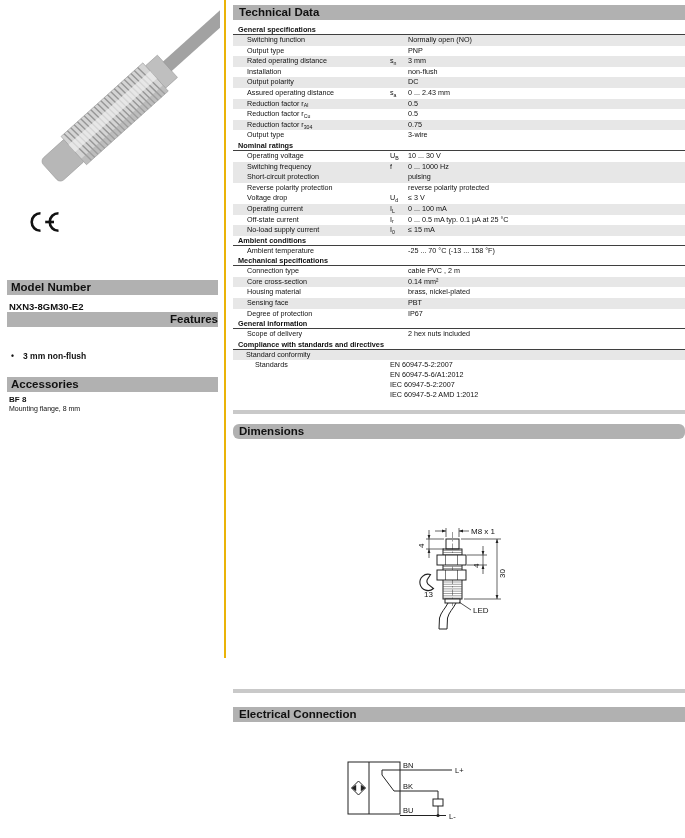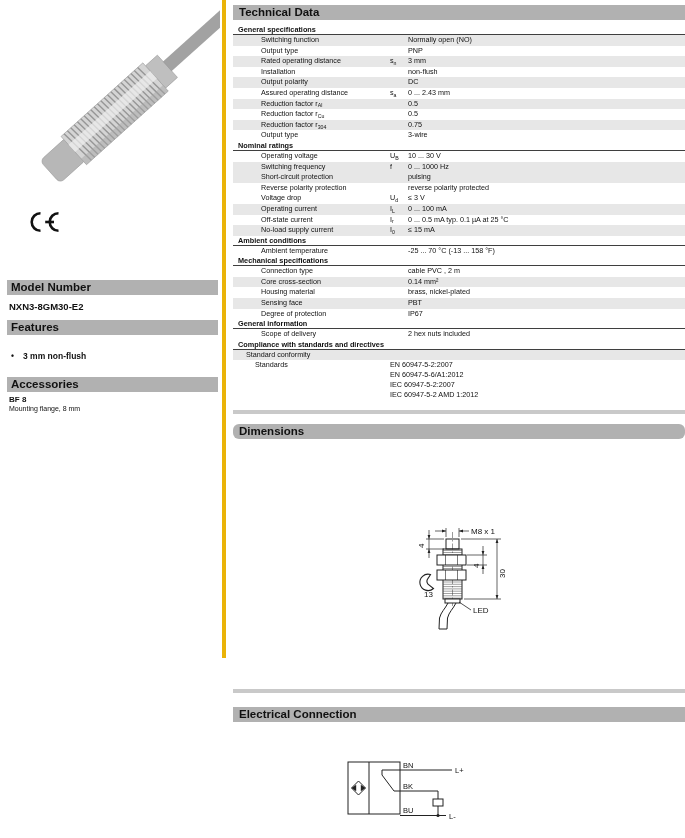--- a/index.html
+++ b/index.html
@@ -1,39 +1,39 @@
 <!DOCTYPE html>
 <html><head>
 <meta charset="utf-8">
 <style>
   html,body{margin:0;padding:0;}
   body{font-family:"Liberation Sans", sans-serif; color:#111; background:#fff;}
   .page{position:relative; width:685px; height:838px; background:#fff; overflow:hidden;}
 
   
-  .lcol{position:absolute; left:0; top:0; width:226px; height:658px; border-right:4px solid #eab308; box-sizing:border-box; background:#fff;}
+  .lcol{position:absolute; left:0; top:0; width:226px; height:658px; border-right:2px solid #eab308; box-sizing:border-box; background:#fff;}
   .photo{position:absolute; left:4px; top:4px; width:216px; height:204px;}
   .ce{position:absolute; left:26px; top:210px; width:36px; height:24px;}
   .lbar{position:absolute; left:7px; width:211px; height:15px; background:#b1b1b1; font-weight:700; font-size:11.5px; line-height:15px; padding-left:4px; box-sizing:border-box;}
-  .lbar.model{top:280px;} .lbar.feat{top:320px;} .lbar.acc{top:377px;}
+  .lbar.model{top:280px;} .lbar.feat{top:312px;text-align:right;} .lbar.acc{top:377px;}
   .model-val{position:absolute; left:9px; top:301px; font-weight:700; font-size:9.5px;}
   .feature-item{position:absolute; left:11px; top:351px; font-weight:700; font-size:8.5px;}
   .feature-item .bullet{display:inline-block; width:12px;}
   .acc-name{position:absolute; left:9px; top:395px; font-weight:700; font-size:8px;}
   .acc-desc{position:absolute; left:9px; top:405px; font-size:7px;}
 
   
   .rcol{position:absolute; left:233px; top:0; width:452px;}
   .tbar{height:15px; background:#b1b1b1; font-weight:700; font-size:11.5px; line-height:15px; padding-left:6px; box-sizing:border-box;}
   .tbar.first{margin-top:5px;}
   .ttable{margin-top:5px;}
   .sec-head{height:10px; line-height:9px; font-size:7.3px; font-weight:700; border-bottom:1px solid #3f3f3f; padding-left:5px; box-sizing:border-box;}
   .trow{height:10.6px; line-height:10.6px; font-size:7.2px; display:flex; box-sizing:border-box;}
   .shade{background:#e7e7e7;}
-  .c-label{width:157px; padding-left:28px; box-sizing:border-box; white-space:nowrap; overflow:hidden;}
+  .c-label{width:157px; padding-left:14px; box-sizing:border-box; white-space:nowrap; overflow:hidden;}
   .c-sym{width:18px; white-space:nowrap;}
   .c-val{flex:1; white-space:nowrap;}
   .subsc{font-size:5.2px; position:relative; top:1.8px;}
   .conf-row{height:10.6px; line-height:10.6px; font-size:7.2px; padding-left:13px; box-sizing:border-box;}
   .std-row{display:flex; font-size:7.2px;}
   .std-label{width:157px; padding-left:22px; box-sizing:border-box; line-height:10px;}
   .std-vals{flex:1;}
   .std-vals div{line-height:10px; height:10px;}
   .sepbar{height:4px; background:#c9c9c9; margin-top:10px;}
   .sepbar.n2{margin-top:0;}

